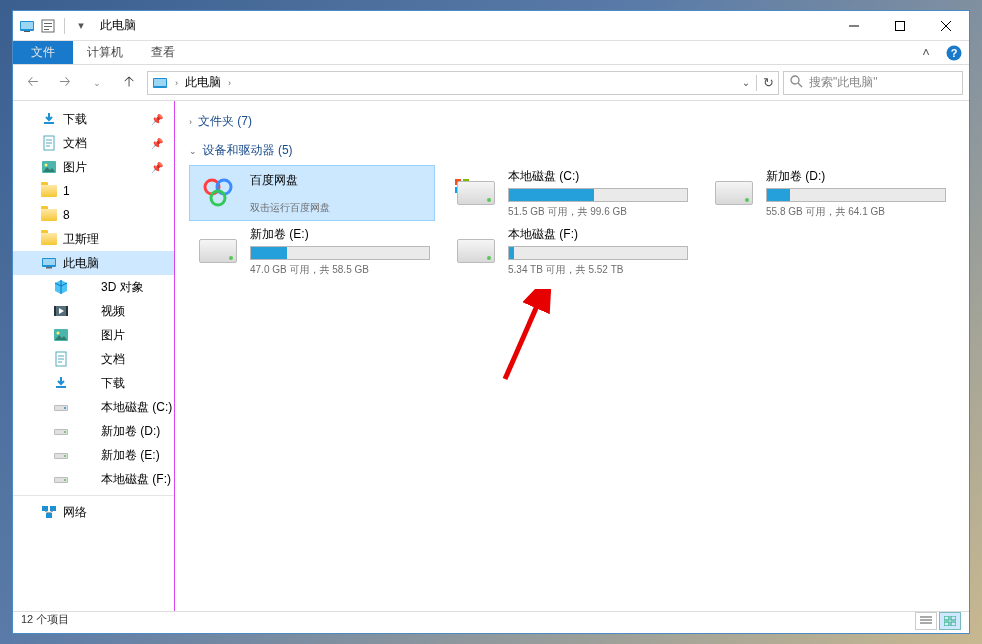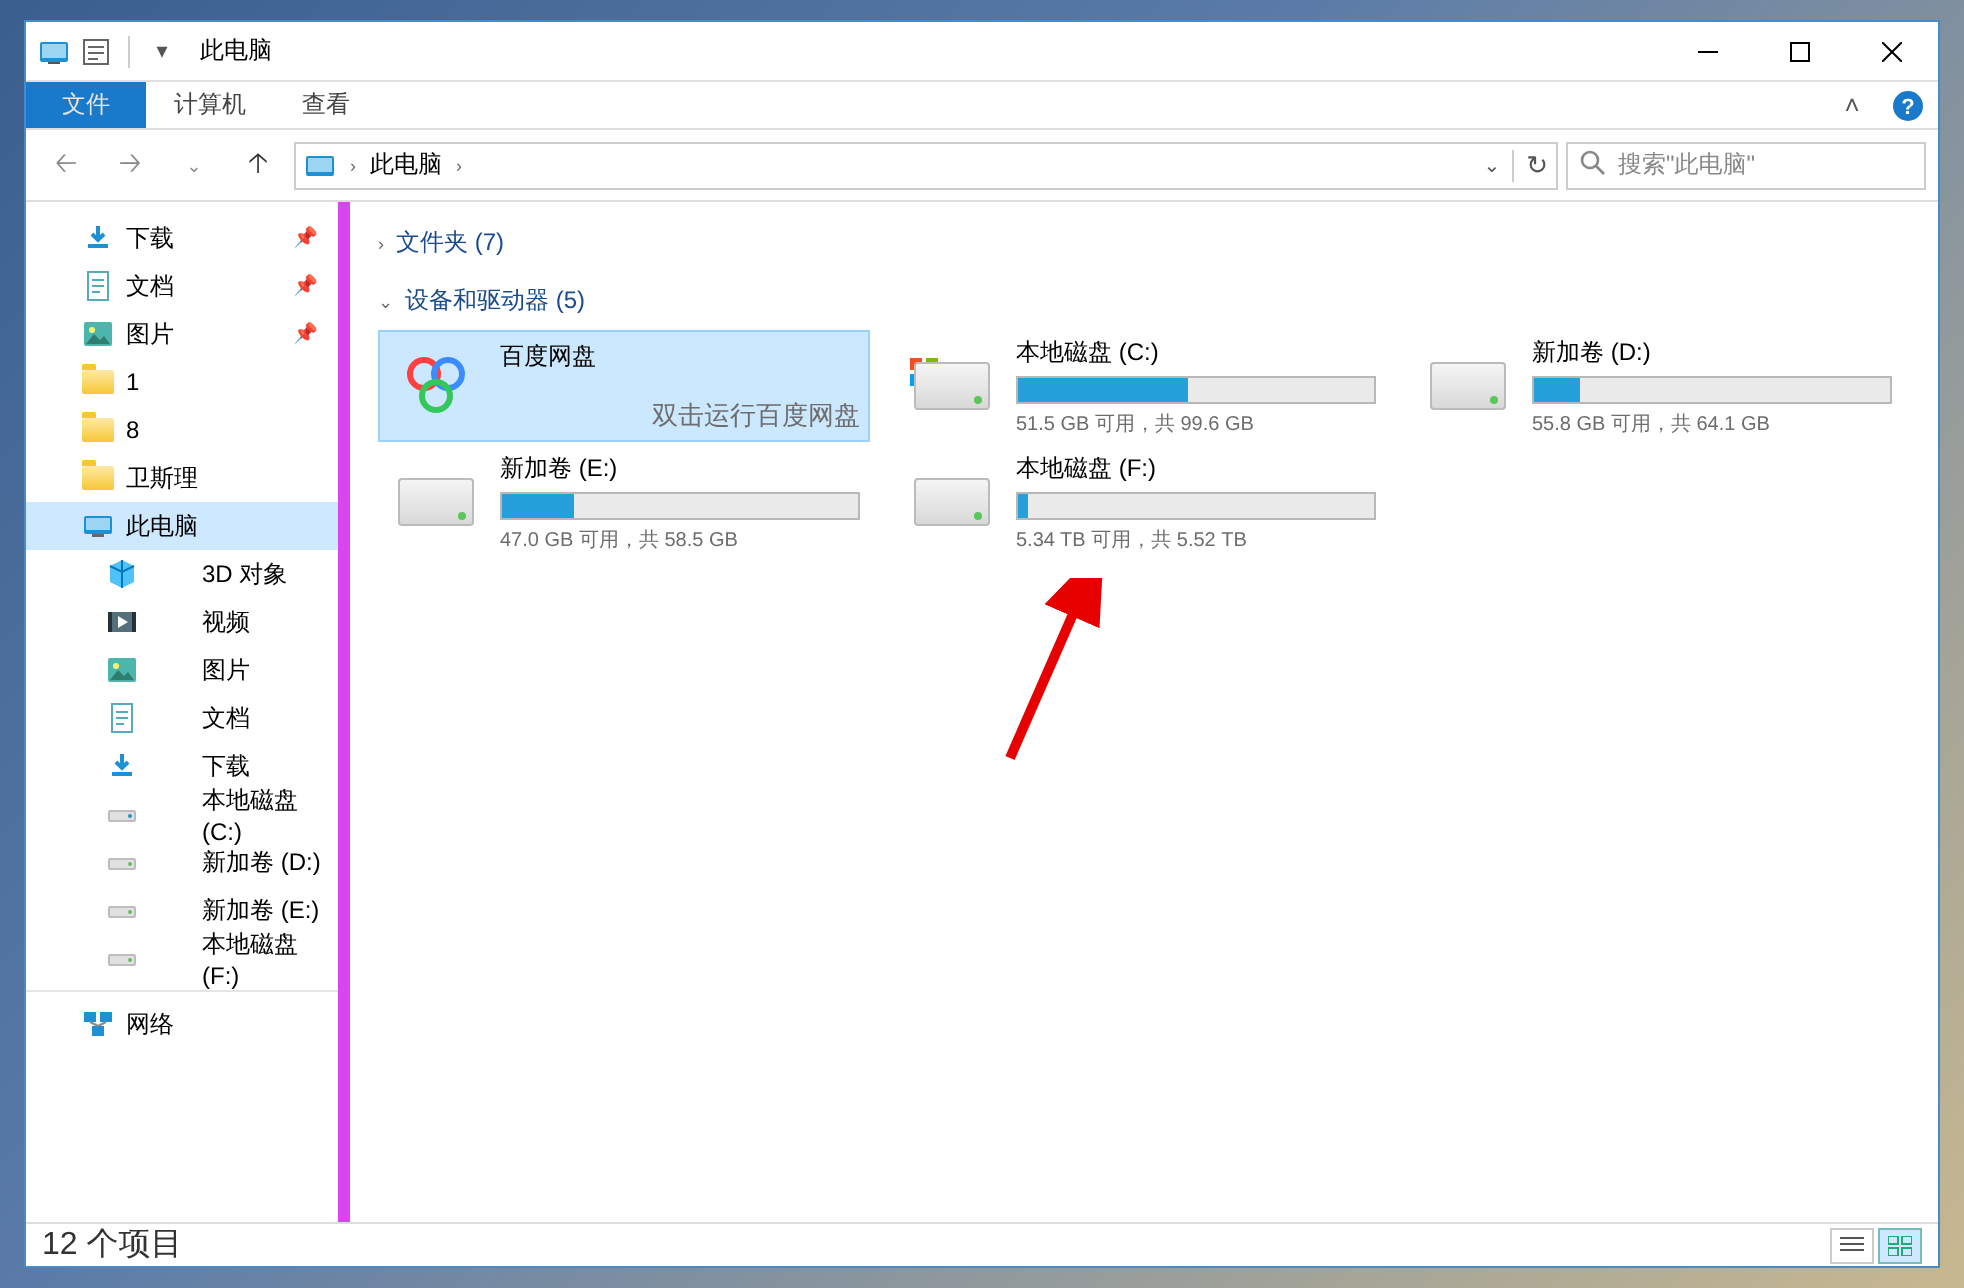--- a/index.html
+++ b/index.html
@@ -31,21 +31,21 @@
   .addr-icon { width: 16px; height: 16px; }
   .addr-seg { color: #000; }
   .addr-caret { color: #666; font-size: 9px; padding: 0 3px; }
   .addr-right { margin-left: auto; display: flex; align-items: center; gap: 6px; color: #555; }
   .search-box { width: 180px; height: 24px; border: 1px solid #ccc; display: flex; align-items: center; padding: 0 6px; font-size: 12px; color: #888; gap: 6px; }
 
   
   .body { flex: 1; display: flex; overflow: hidden; }
 
   
-  .sidebar { width: 162px; border-right: 6px solid #d946ef; padding: 6px 0; overflow: hidden; }
+  .sidebar { width: 162px; border-right: 1px solid #d946ef; padding: 6px 0; overflow: hidden; }
   .side-item { height: 24px; display: flex; align-items: center; padding-left: 28px; font-size: 12px; color: #000; gap: 6px; position: relative; }
   .side-item.indent1 { padding-left: 40px; gap: 32px; }
   .side-item.selected { background: #cde8ff; }
   .side-icon { width: 16px; height: 16px; flex-shrink: 0; display: flex; align-items: center; justify-content: center; }
   .pin { margin-left: auto; margin-right: 10px; color: #888; font-size: 10px; }
 
   
   .content { flex: 1; padding: 6px 10px; overflow: auto; position: relative; }
   .group-header { font-size: 12px; color: #1a4b8c; padding: 6px 0 6px 4px; display: flex; align-items: center; gap: 6px; }
   .group-caret { font-size: 9px; color: #666; }
@@ -54,27 +54,27 @@
   .drive-item.selected { border-color: #99d1ff; background: #cce8ff; }
   .drive-icon { width: 48px; height: 40px; flex-shrink: 0; display: flex; align-items: center; justify-content: center; }
   .drive-info { flex: 1; overflow: hidden; }
   .drive-name { font-size: 12px; color: #000; margin-bottom: 3px; white-space: nowrap; }
   .drive-bar { height: 14px; border: 1px solid #b8b8b8; background: #eaeaea; margin-bottom: 3px; position: relative; }
   .drive-fill { height: 100%; background: #26a0da; }
   .drive-text { font-size: 10px; color: #6d6d6d; white-space: nowrap; }
 
   
   .baidu-icon { width: 40px; height: 40px; }
-  .drive-sub { font-size: 13px; color: #6d6d6d; margin-top: 12px; text-align: right; }
+  .drive-sub { font-size: 10px; color: #6d6d6d; margin-top: 12px; }
 
   
   .arrow { position: absolute; pointer-events: none; }
 
   
-  .statusbar { height: 22px; border-top: 1px solid #ddd; display: flex; align-items: center; padding: 0 8px; font-size: 16px; color: #333; }
+  .statusbar { height: 22px; border-top: 1px solid #ddd; display: flex; padding: 0 8px; font-size: 11px; color: #333; }
   .status-right { margin-left: auto; display: flex; gap: 2px; }
   .view-btn { width: 22px; height: 18px; border: 1px solid #ccc; display: flex; align-items: center; justify-content: center; font-size: 9px; color: #555; }
   .view-btn.active { background: #cde8ff; border-color: #7bb; }
 
   
   .navsep { border-top: 1px solid #e5e5e5; margin: 4px 0; }
 
   
   .folder-i { width: 16px; height: 12px; background: linear-gradient(#ffe9a6, #f5c735); border-radius: 1px; position: relative; }
   .folder-i::before { content:""; position:absolute; top:-3px; left:0; width:7px; height:3px; background:#f5c735; border-radius:1px 1px 0 0; }

